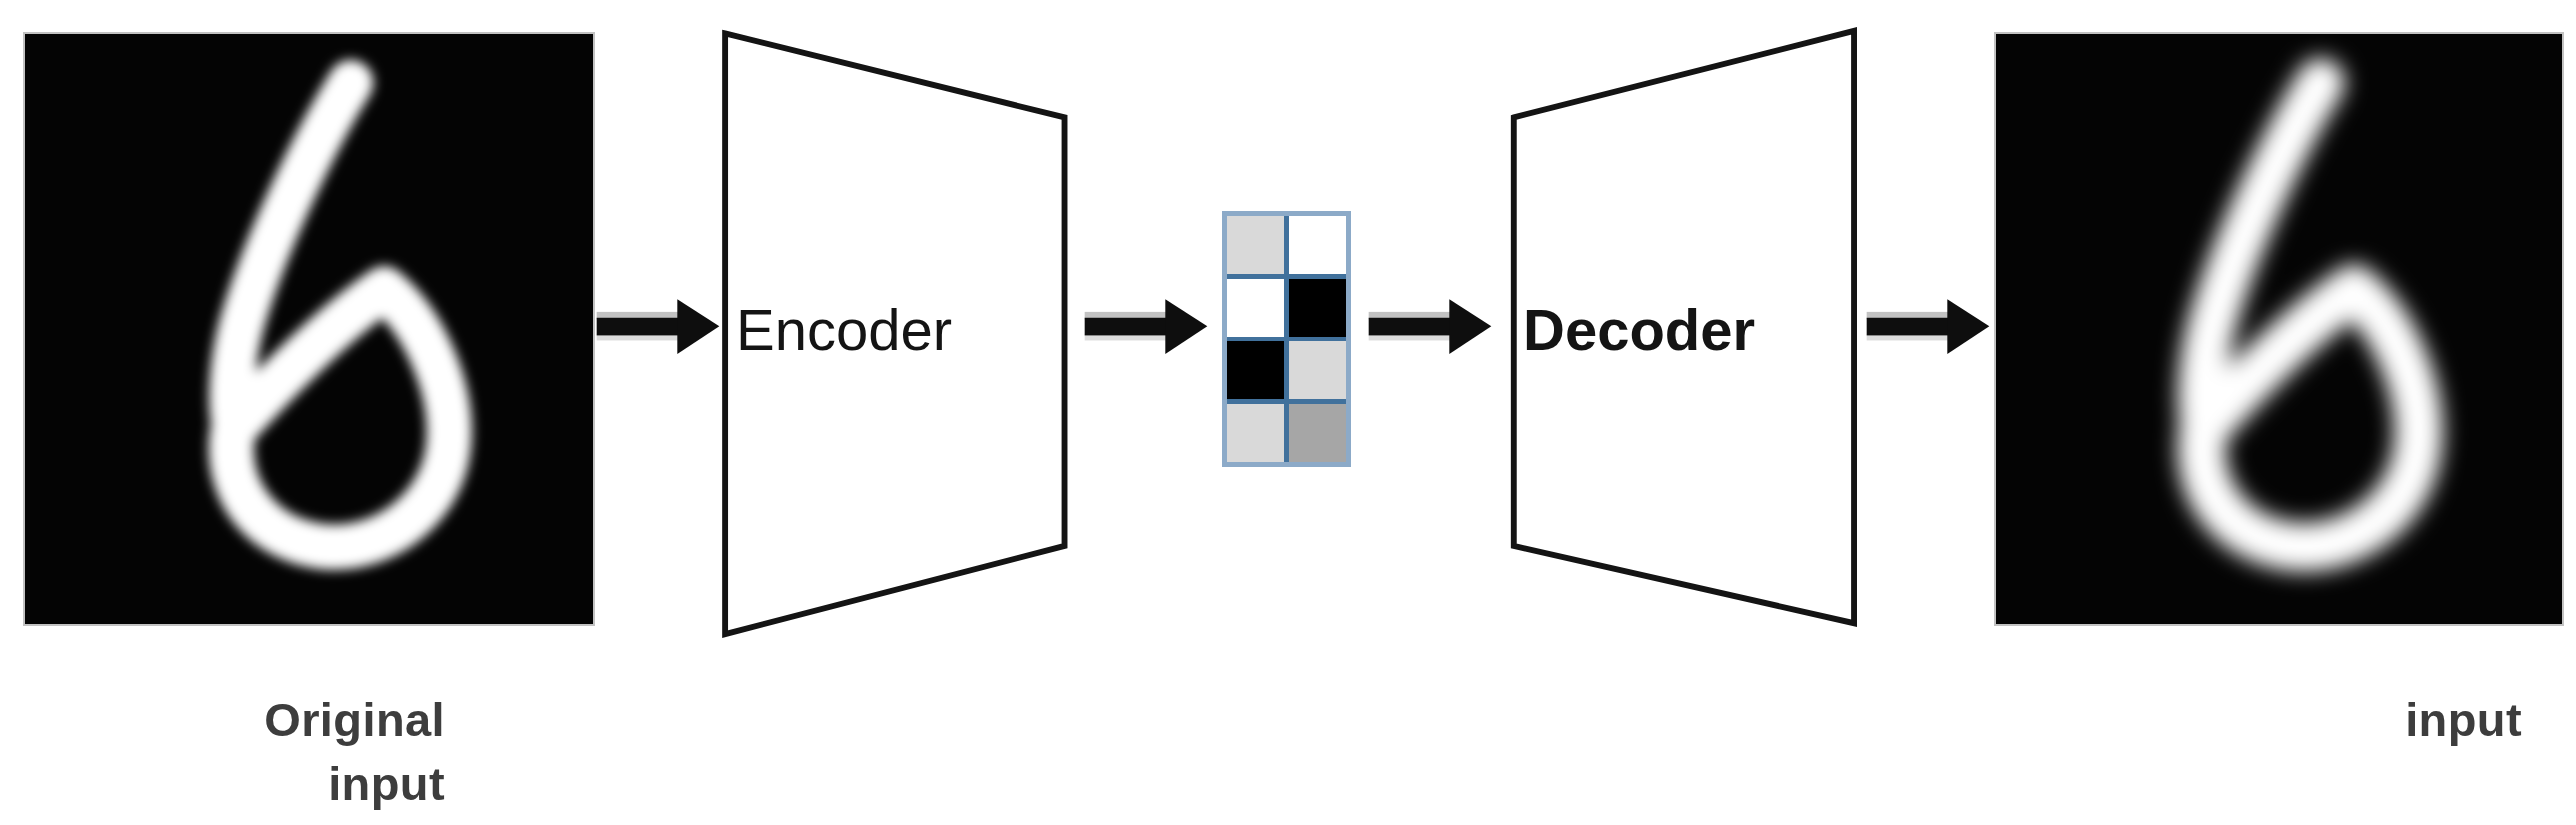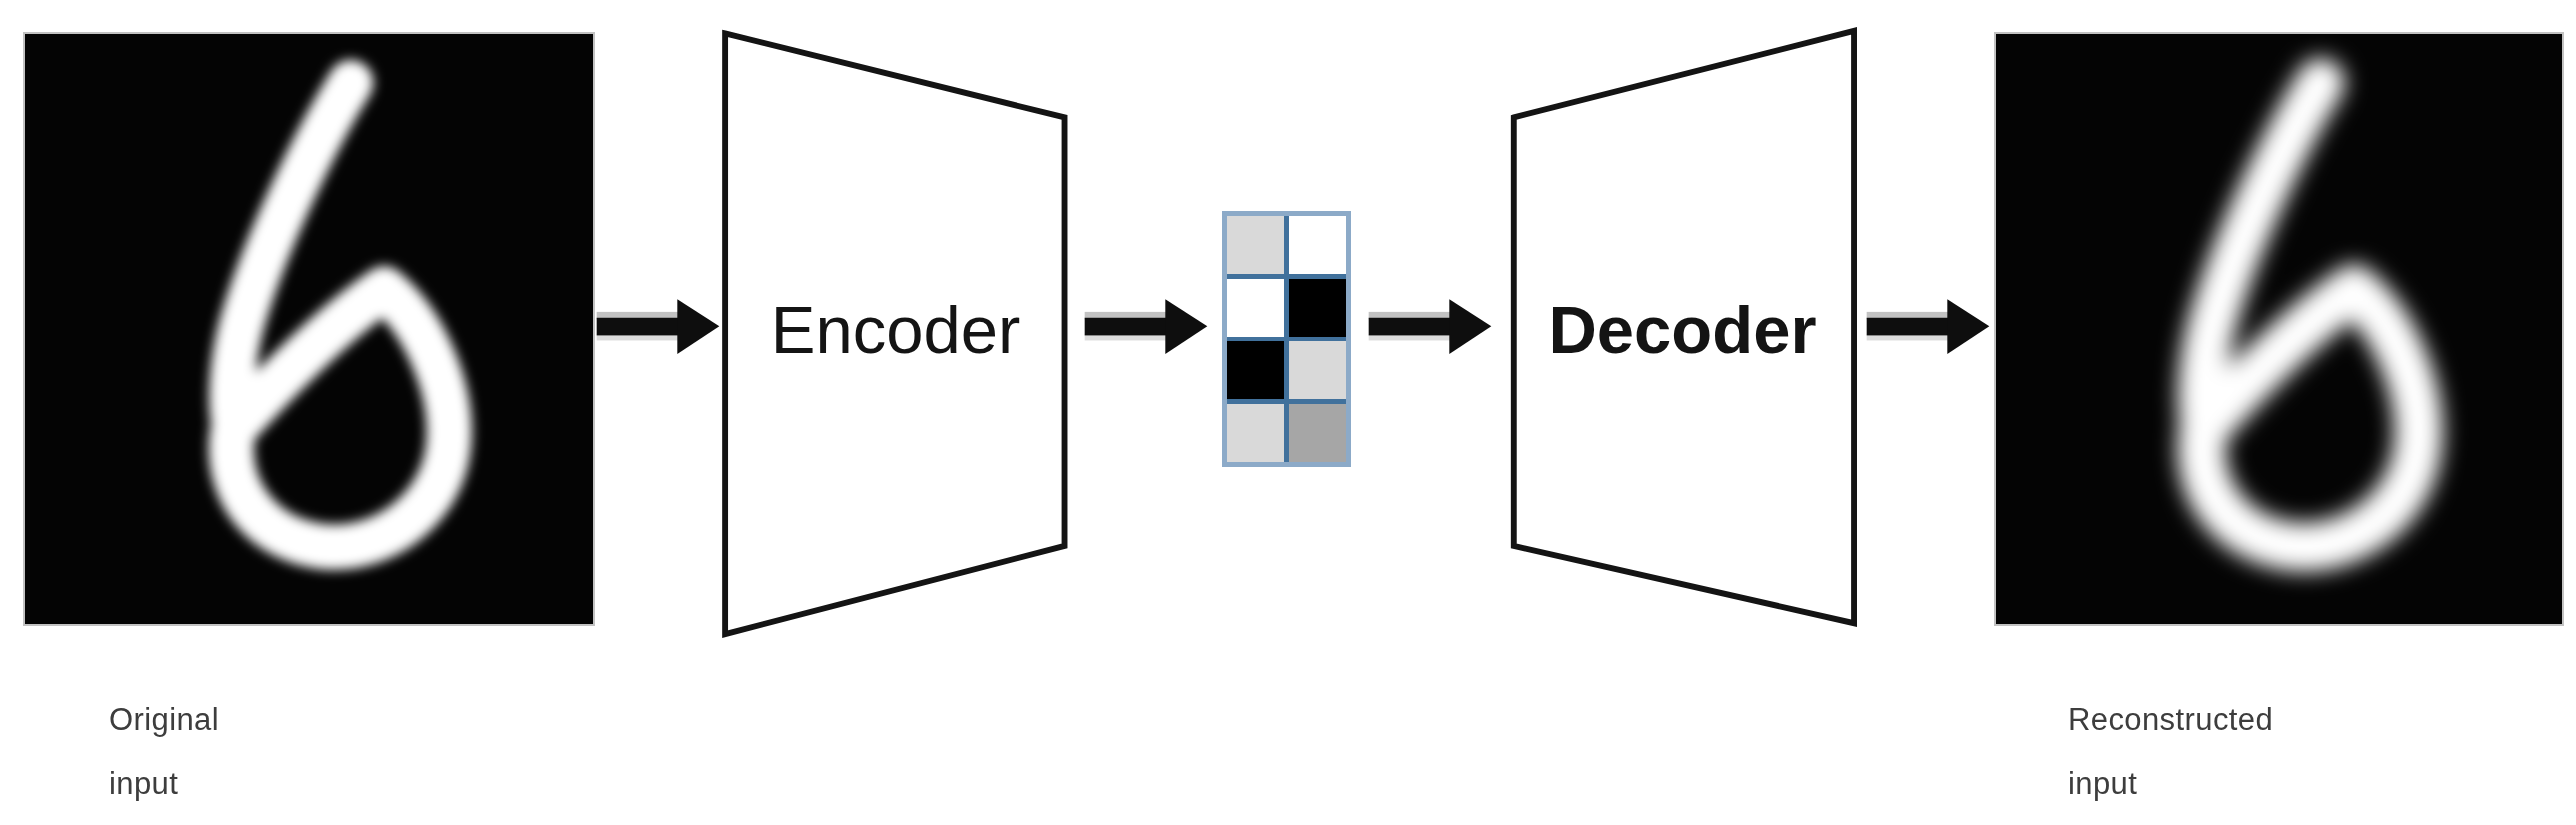--- a/index.html
+++ b/index.html
@@ -16,22 +16,21 @@
     background: var(--image-bg, #040404);
     border: 2.5px solid var(--image-edge, #c2c2c2);
     box-sizing: border-box;
   }
   .mnist-box svg { display: block; width: 100%; height: 100%; }
 
   .trapezoid-svg { position: absolute; overflow: visible; }
 
   .node-label {
     position: absolute;
-    text-align: center;
-    font-size: 67px;
+    font-size: 58px;
     line-height: 92px;
     color: var(--node-text, #141414);
     white-space: nowrap;
   }
 
   .arrow-svg { position: absolute; }
 
   .code-grid {
     position: absolute;
     box-sizing: border-box;
@@ -39,26 +38,27 @@
     background: var(--grid-inner, #41719c);
     display: grid;
     grid-template-columns: 1fr 1fr;
     grid-template-rows: repeat(4, 1fr);
     gap: 4.2px;
   }
   .code-grid .cell { width: 100%; height: 100%; }
 
   .caption {
     position: absolute;
-    text-align: left;
-    font-size: 31px;
+    text-align: right;
+    font-size: 47px;
     line-height: 64px;
     letter-spacing: 0.4px;
     color: var(--label-text, #3d3d3d);
     white-space: nowrap;
+    font-weight: bold;
   }
 </style>
 </head>
 <body>
 
 <div id="canvas" style="--bg: #ffffff; --image-bg: #040404; --image-edge: #c2c2c2; --digit-stroke: #ffffff; --node-fill: #ffffff; --node-border: #141414; --node-text: #141414; --arrow-fill: #0e0e0e; --arrow-highlight: #c2c2c2; --arrow-shadow: #dcdcdc; --grid-outer: #8caac8; --grid-inner: #41719c; --label-text: #3d3d3d;">
 
   <div class="mnist-box" style="left:23px; top:32px; width:572px; height:594px;">
     <svg viewBox="0 0 680 704" preserveAspectRatio="none">
       <defs>
@@ -132,18 +132,17 @@
 
   <div class="caption" style="left:109px; top:688px; width:336px;">
     <div>Original</div>
     <div>input</div>
   </div>
 
   <div class="caption" style="left:1085px; top:688px; width:420px;">
   </div>
 
   <div class="caption" style="left:2068px; top:688px; width:454px;">
-    <div>Reconstructed</div>
     <div>input</div>
   </div>
 
 </div>
 
 
 </body></html>

